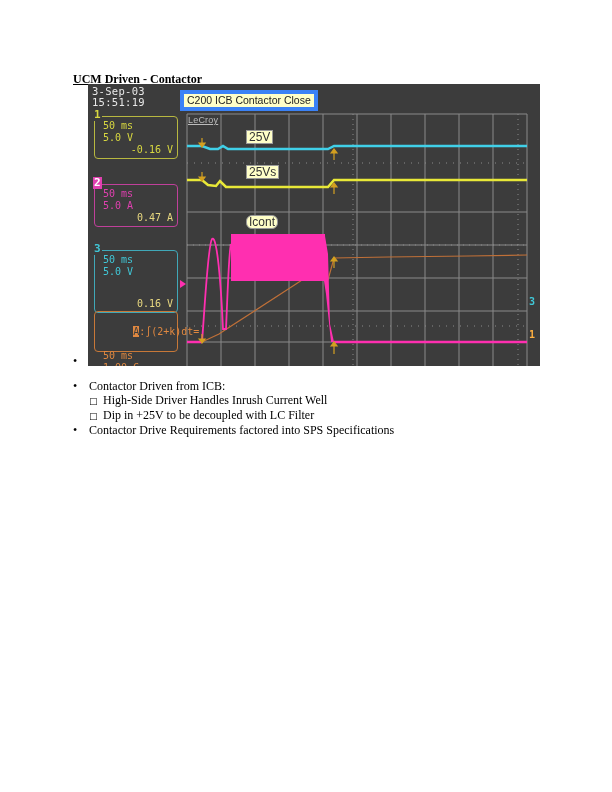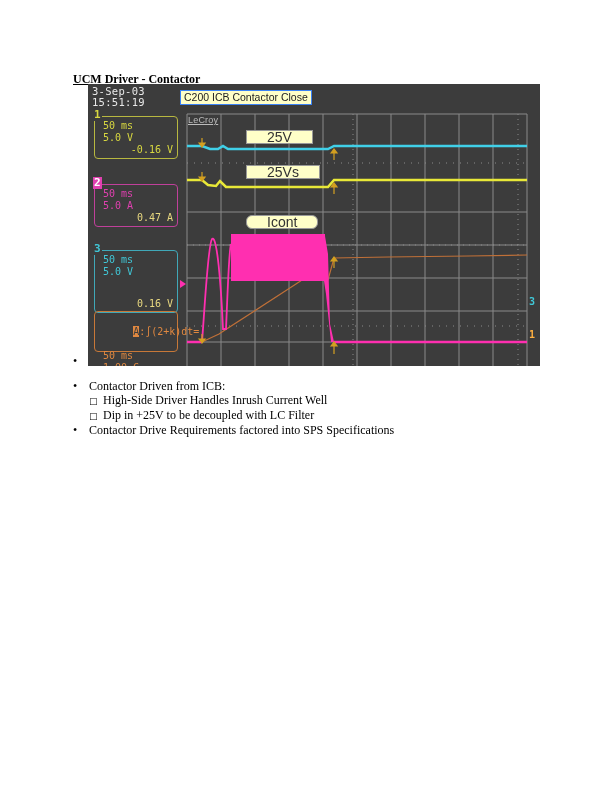--- a/index.html
+++ b/index.html
@@ -19,56 +19,56 @@
     .scope svg { position: absolute; left: 0; top: 0; }
     .mono { font-family: "DejaVu Sans Mono", "Liberation Mono", monospace; }
     .date {
       position: absolute; left: 4px; top: 2px; color: #e8e8e8; font-size: 10.5px; line-height: 11px;
       letter-spacing: 0.3px;
     }
     .date div { white-space: pre; }
     .scope-title {
       position: absolute; left: 92px; top: 6px; background: #ffffc8; color: #222;
       font-family: "Liberation Sans", sans-serif; font-size: 10.5px; padding: 0 3px; line-height: 13px;
-      border: 1px solid #3b82f6;
+      border: 4px solid #3b82f6;
     }
     .brand {
       position: absolute; left: 100px; top: 31px; color: #bcbcbc;
       font-family: "Liberation Sans", sans-serif; font-size: 9px; font-weight: normal;
       text-decoration: underline; letter-spacing: 0.2px;
     }
     .chbox {
       position: absolute; left: 6px; width: 84px; border: 1.5px solid; border-radius: 4px;
       font-size: 10px; line-height: 12px; padding: 3px 4px 2px 8px; box-sizing: border-box;
     }
     .chbox .num {
       position: absolute; left: -2px; top: -8px; font-size: 11px; font-weight: bold; padding: 0 1px;
     }
     .chbox .row { white-space: pre; }
     .chbox .row.val { text-align: right; }
     .trace-label {
       position: absolute; background: #ffffc8; color: #333; border: 1px solid #999;
-      font-family: "Liberation Sans", sans-serif; font-size: 14px; line-height: 12px; padding: 0 20px;
+      font-family: "Liberation Sans", sans-serif; font-size: 12px; line-height: 12px; padding: 0 2px;
     }
     .marker {
       position: absolute; font-family: "DejaVu Sans Mono", monospace; font-size: 10px; font-weight: bold;
     }
     .bullets {
       position: absolute; left: 73px; top: 379px; font-size: 12px; line-height: 14px;
     }
     .b-row { display: flex; align-items: baseline; white-space: nowrap; }
     .b-dot { width: 16px; }
     .b-sq { width: 14px; margin-left: 16px; font-family: "DejaVu Sans", sans-serif; font-size: 9px; }
     .lonely-bullet { position: absolute; left: 73px; top: 354px; font-size: 12px; }
     .page-num { position: absolute; left: 522px; top: 798px; font-size: 12px; }
   </style>
 </head>
 <body>
 
-<div class="title">UCM Driver - Contactor</div>
+<div class="title">UCM Driven - Contactor</div>
 
 <div class="scope">
   <svg width="452" height="282" viewBox="0 0 452 282">
 
     <g stroke="#8a8a8a" stroke-width="1" fill="none">
       <line x1="99" y1="30" x2="439" y2="30"></line>
       <line x1="99" y1="128" x2="439" y2="128"></line>
       <line x1="99" y1="194" x2="439" y2="194"></line>
       <line x1="99" y1="227" x2="439" y2="227"></line>
       <line x1="99" y1="258" x2="439" y2="258"></line>

